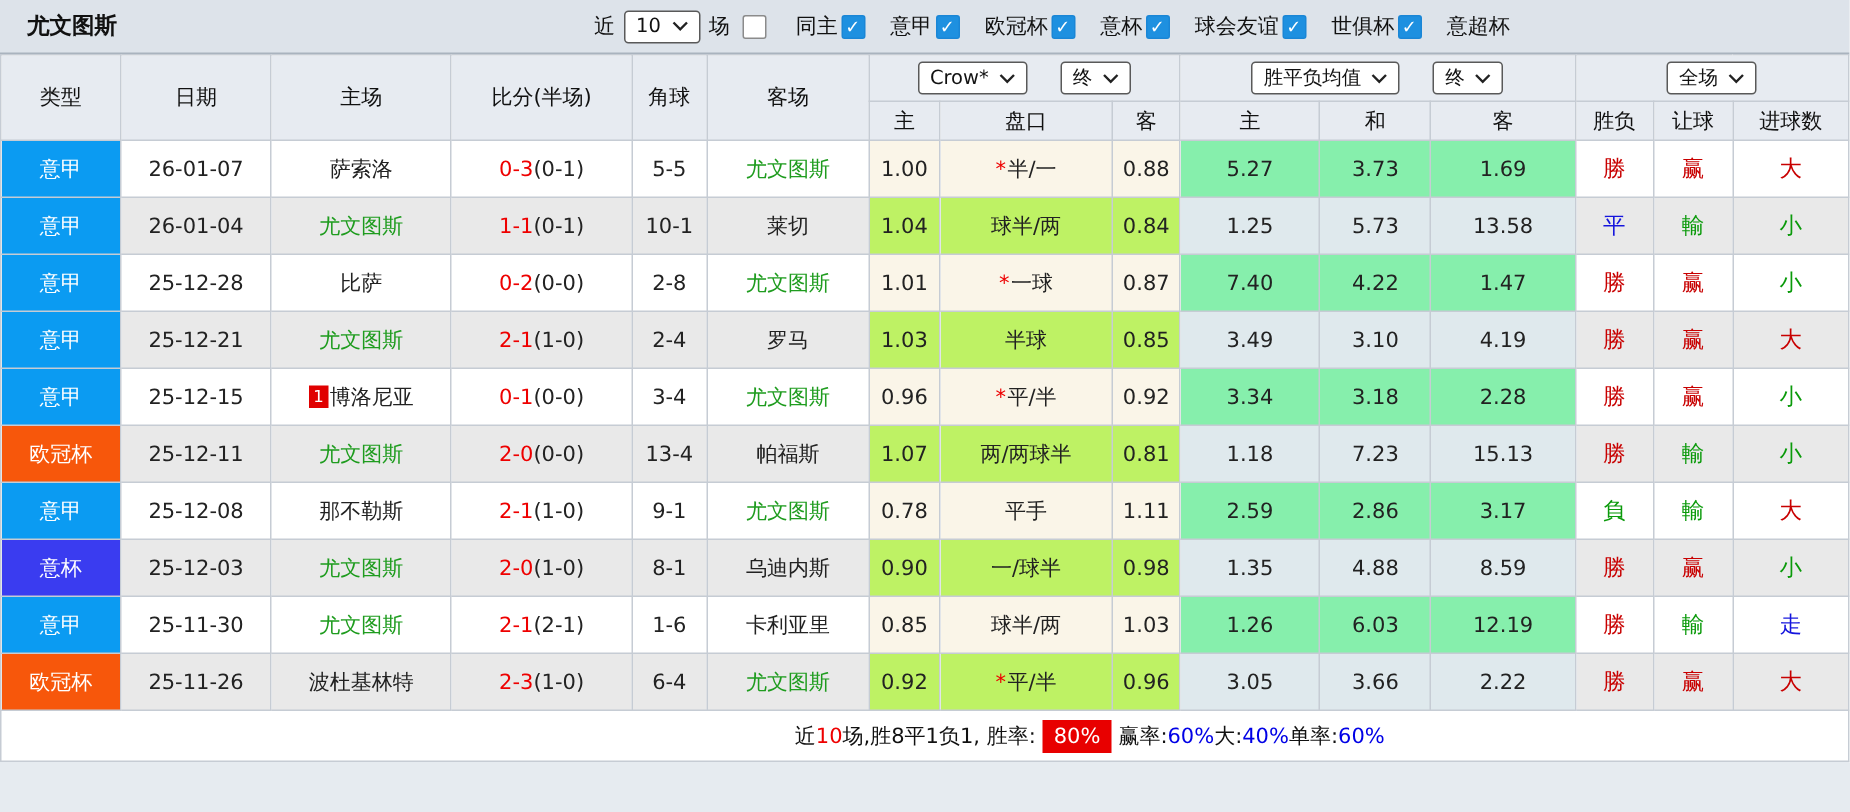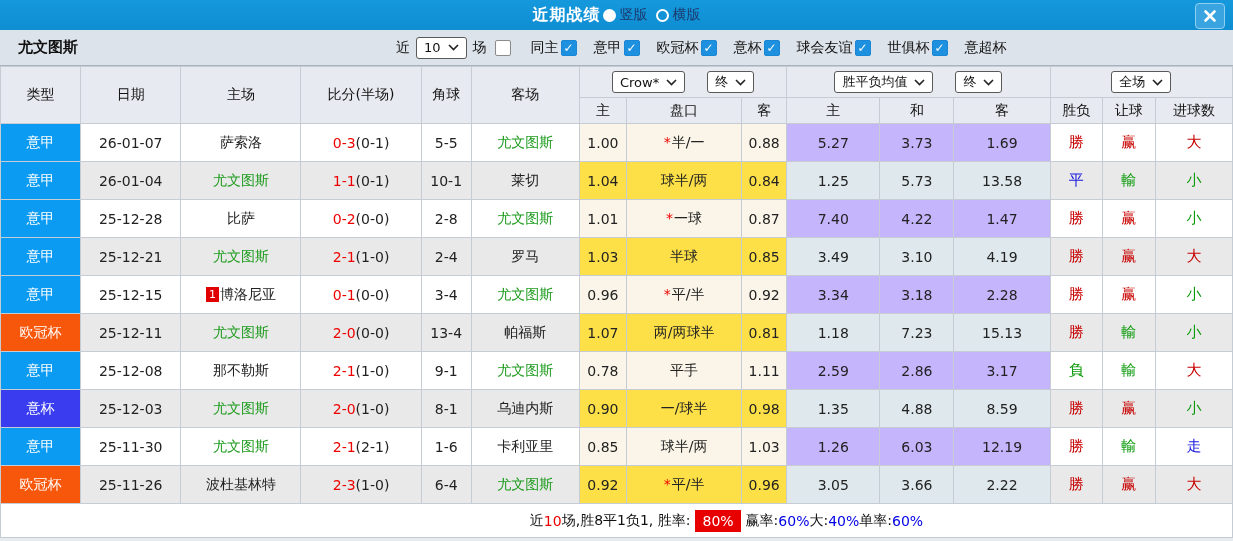--- a/index.html
+++ b/index.html
@@ -31,22 +31,22 @@
   th,td{border:1px solid #c6ccd4;text-align:center;padding:0;font-weight:normal;overflow:hidden;white-space:nowrap;}
   thead th{background:#e7ebf1;color:#111;}
   tr.hdr1 th{height:30px;}
   tr.hdr2 th{height:25px;font-size:14px;}
   .hdr-flex{display:flex;align-items:center;justify-content:center;gap:22px;}
   tbody td{height:37px;}
   tr.odd td{background:#ffffff;}
   tr.even td{background:#e9e9e9;}
   td.c-type{color:#fff;font-size:14px;}
   tr.odd td.c-odds{background:#faf5e8;margin-left:44px;}
-  tr.even td.c-odds{background:#fde047;}
-  tr.odd td.c-avg{background:#c4b5fd;}
+  tr.even td.c-odds{background:#bef264;}
+  tr.odd td.c-avg{background:#86efac;}
   tr.even td.c-avg{background:#dfe9ed;}
   .res-red{color:#c80000;}
   .res-green{color:#0a9a0a;}
   .res-blue{color:#1515dd;}
   td.c-res{font-size:15px;}
   .team-green{color:#1f9c1f;}
   .score-red{color:#ee0000;}
   .star{color:#ee0000;margin-right:1px;}
   .rank{background:#e00000;color:#fff;font-size:11px;line-height:15px;padding:0 3px;display:inline-block;margin-right:1px;vertical-align:1px;}
 
@@ -54,34 +54,20 @@
   .summary{height:34px;background:#fff;border:1px solid #c6ccd4;border-top:none;display:flex;align-items:center;justify-content:center;font-size:14px;color:#111;padding-left:220px;box-sizing:border-box;}
   .sum-red{color:#ee0000;}
   .sum-blue{color:#0000e6;}
   .sum-redbox{background:#e80000;color:#fff;padding:3px 7px;margin:0 5px;}
 </style>
 </head>
 <body>
 
 <div class="app">
 
-  <div class="titlebar">
-    <span class="tb-title">近期战绩</span>
-    <span class="radio filled"></span>
-    <span class="tb-radio-label">竖版</span>
-    <span class="radio"></span>
-    <span class="tb-radio-label">横版</span>
-    <div class="close-btn">
-      <span style="display:flex;">
-        <svg width="14" height="14" viewBox="0 0 14 14">
-            <path d="M2.5 2.5 L11.5 11.5 M11.5 2.5 L2.5 11.5" stroke="#fff" stroke-width="2.6" stroke-linecap="round"></path>
-          </svg>
-      </span>
-    </div>
-  </div>
 
   <div class="filterbar">
     <span class="team">尤文图斯</span>
     <div class="filters">
       <span>近</span>
       <span class="select">
         <span>10</span>
         <span style="display:flex;">
             <svg width="11" height="7" viewBox="0 0 11 7">
               <path d="M1 1 L5.5 5.5 L10 1" stroke="#222" stroke-width="1.6" fill="none"></path>

